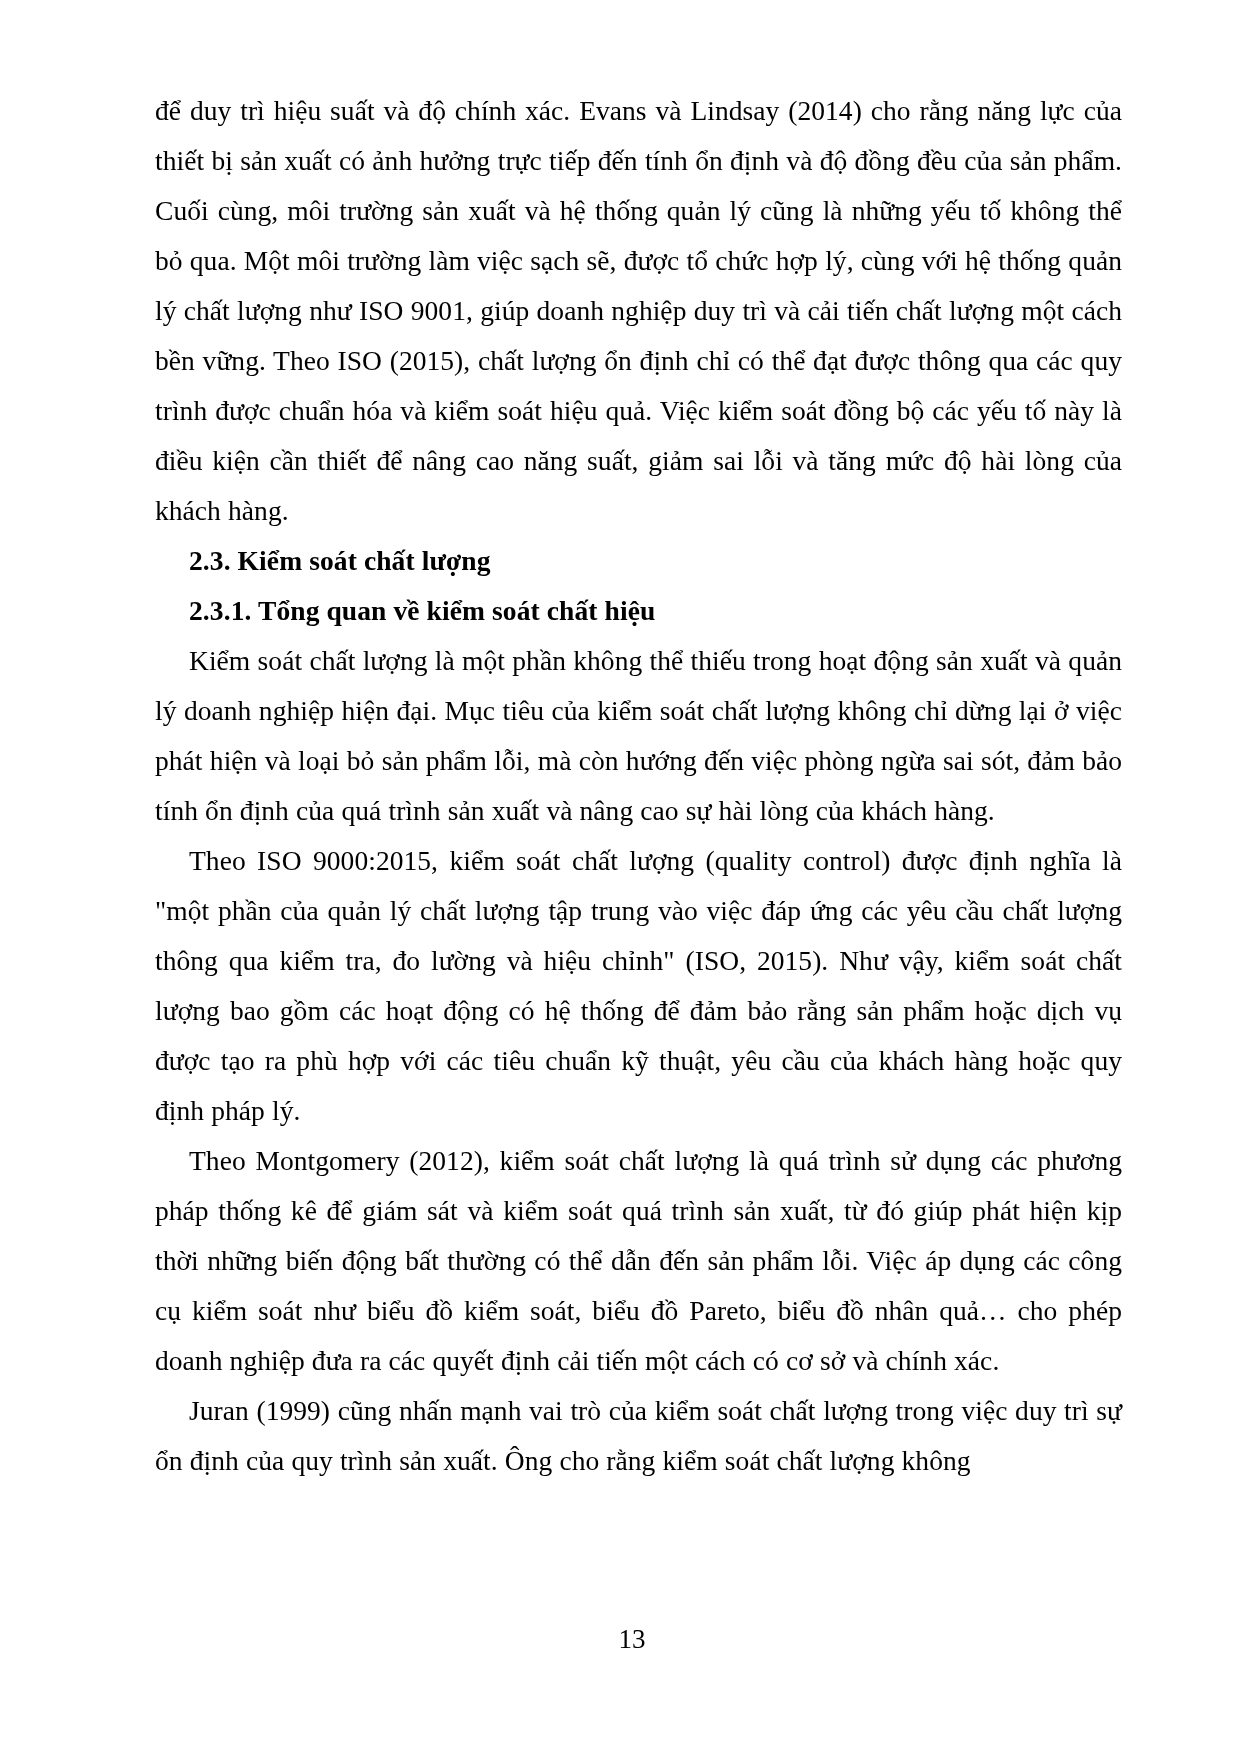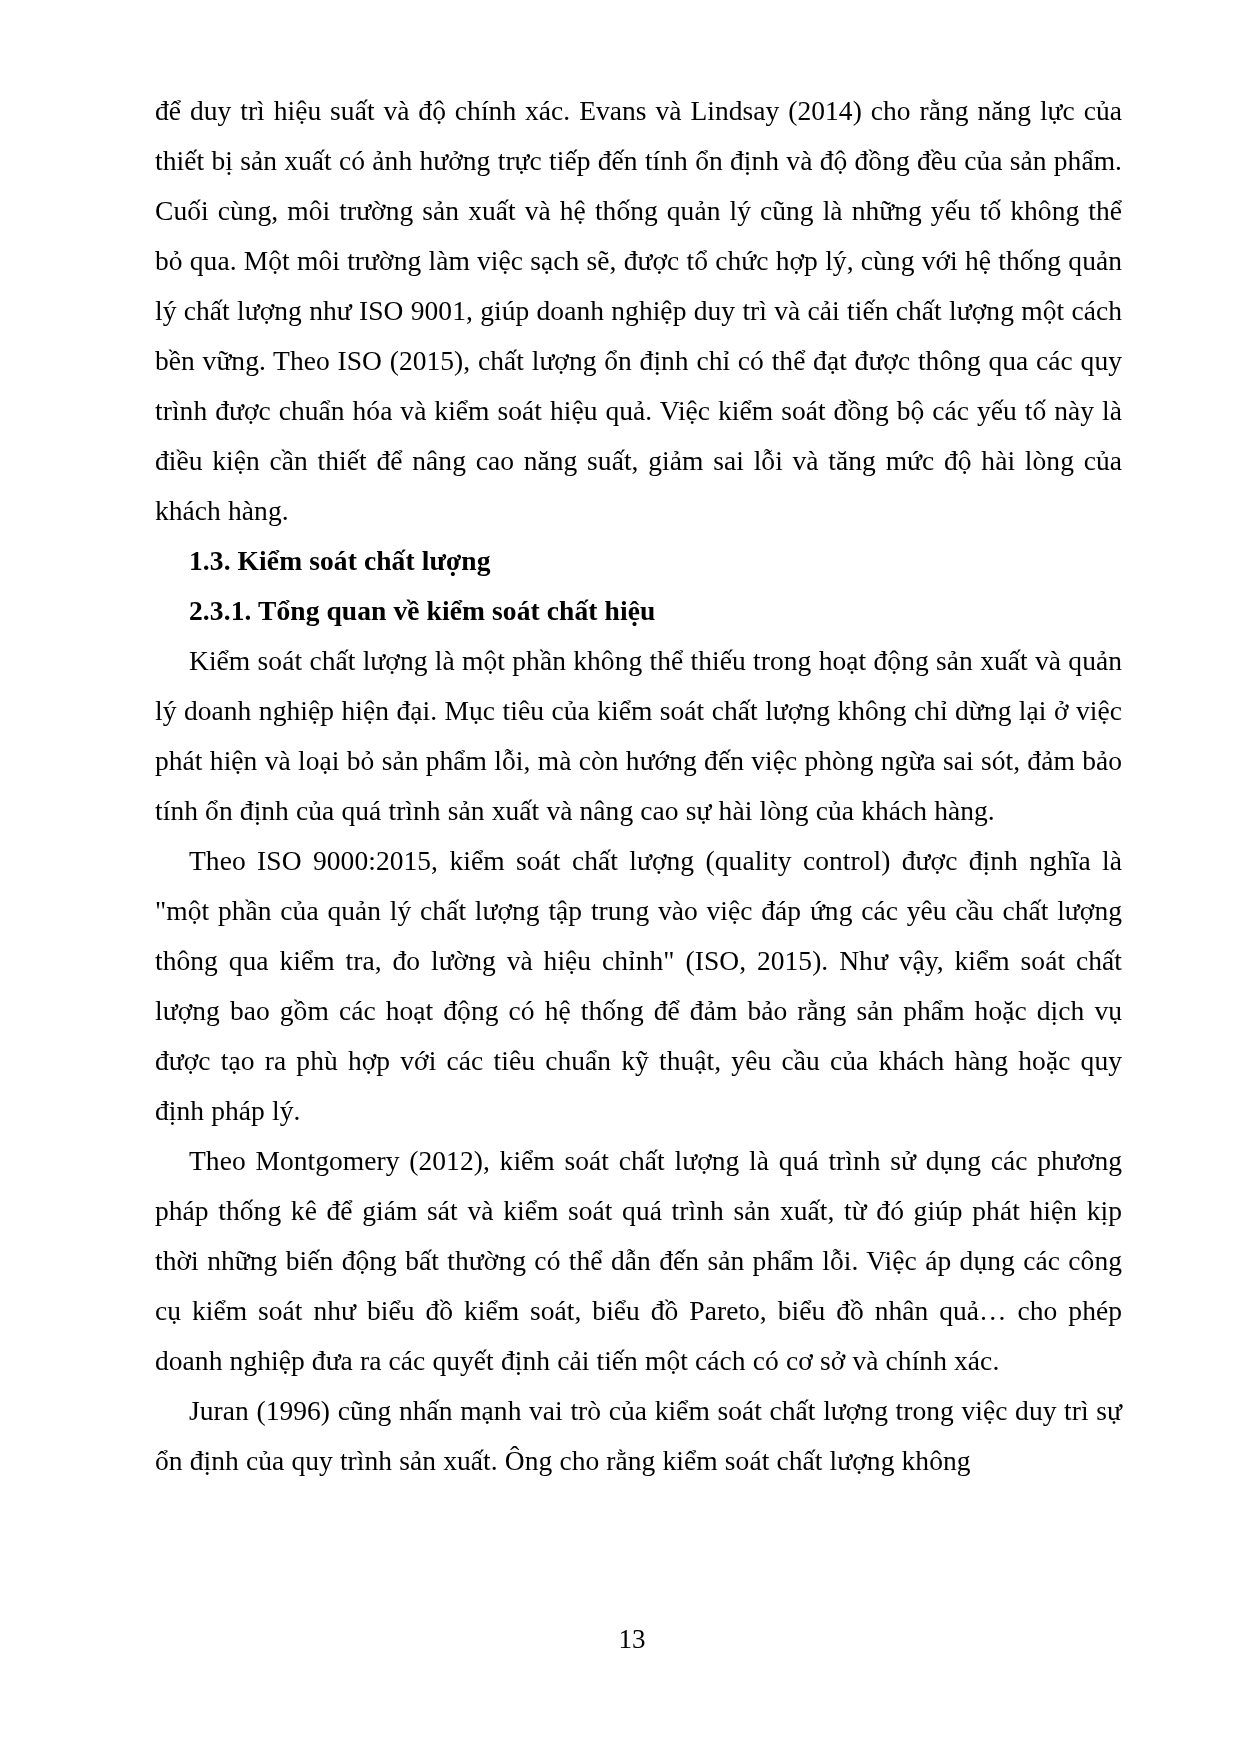--- a/index.html
+++ b/index.html
@@ -67,28 +67,28 @@
   }
 </style>
 </head>
 <body>
 
 <div class="page">
   <div class="content">
 
     <p class="para noindent">để duy trì hiệu suất và độ chính xác. Evans và Lindsay (2014) cho rằng năng lực của thiết bị sản xuất có ảnh hưởng trực tiếp đến tính ổn định và độ đồng đều của sản phẩm. Cuối cùng, môi trường sản xuất và hệ thống quản lý cũng là những yếu tố không thể bỏ qua. Một môi trường làm việc sạch sẽ, được tổ chức hợp lý, cùng với hệ thống quản lý chất lượng như ISO 9001, giúp doanh nghiệp duy trì và cải tiến chất lượng một cách bền vững. Theo ISO (2015), chất lượng ổn định chỉ có thể đạt được thông qua các quy trình được chuẩn hóa và kiểm soát hiệu quả. Việc kiểm soát đồng bộ các yếu tố này là điều kiện cần thiết để nâng cao năng suất, giảm sai lỗi và tăng mức độ hài lòng của khách hàng.</p>
 
-    <h2 class="heading">1.3. Kiểm soát chất lượng</h2>
+    <h2 class="heading">2.3. Kiểm soát chất lượng</h2>
 
     <h3 class="heading">2.3.1. Tổng quan về kiểm soát chất hiệu</h3>
 
     <p class="para">Kiểm soát chất lượng là một phần không thể thiếu trong hoạt động sản xuất và quản lý doanh nghiệp hiện đại. Mục tiêu của kiểm soát chất lượng không chỉ dừng lại ở việc phát hiện và loại bỏ sản phẩm lỗi, mà còn hướng đến việc phòng ngừa sai sót, đảm bảo tính ổn định của quá trình sản xuất và nâng cao sự hài lòng của khách hàng.</p>
 
     <p class="para">Theo ISO 9000:2015, kiểm soát chất lượng (quality control) được định nghĩa là "một phần của quản lý chất lượng tập trung vào việc đáp ứng các yêu cầu chất lượng thông qua kiểm tra, đo lường và hiệu chỉnh" (ISO, 2015). Như vậy, kiểm soát chất lượng bao gồm các hoạt động có hệ thống để đảm bảo rằng sản phẩm hoặc dịch vụ được tạo ra phù hợp với các tiêu chuẩn kỹ thuật, yêu cầu của khách hàng hoặc quy định pháp lý.</p>
 
     <p class="para">Theo Montgomery (2012), kiểm soát chất lượng là quá trình sử dụng các phương pháp thống kê để giám sát và kiểm soát quá trình sản xuất, từ đó giúp phát hiện kịp thời những biến động bất thường có thể dẫn đến sản phẩm lỗi. Việc áp dụng các công cụ kiểm soát như biểu đồ kiểm soát, biểu đồ Pareto, biểu đồ nhân quả… cho phép doanh nghiệp đưa ra các quyết định cải tiến một cách có cơ sở và chính xác.</p>
 
-    <p class="para">Juran (1996) cũng nhấn mạnh vai trò của kiểm soát chất lượng trong việc duy trì sự ổn định của quy trình sản xuất. Ông cho rằng kiểm soát chất lượng không</p>
+    <p class="para">Juran (1999) cũng nhấn mạnh vai trò của kiểm soát chất lượng trong việc duy trì sự ổn định của quy trình sản xuất. Ông cho rằng kiểm soát chất lượng không</p>
 
   </div>
 
   <div class="page-number">13</div>
 </div>
 
 </body></html>

